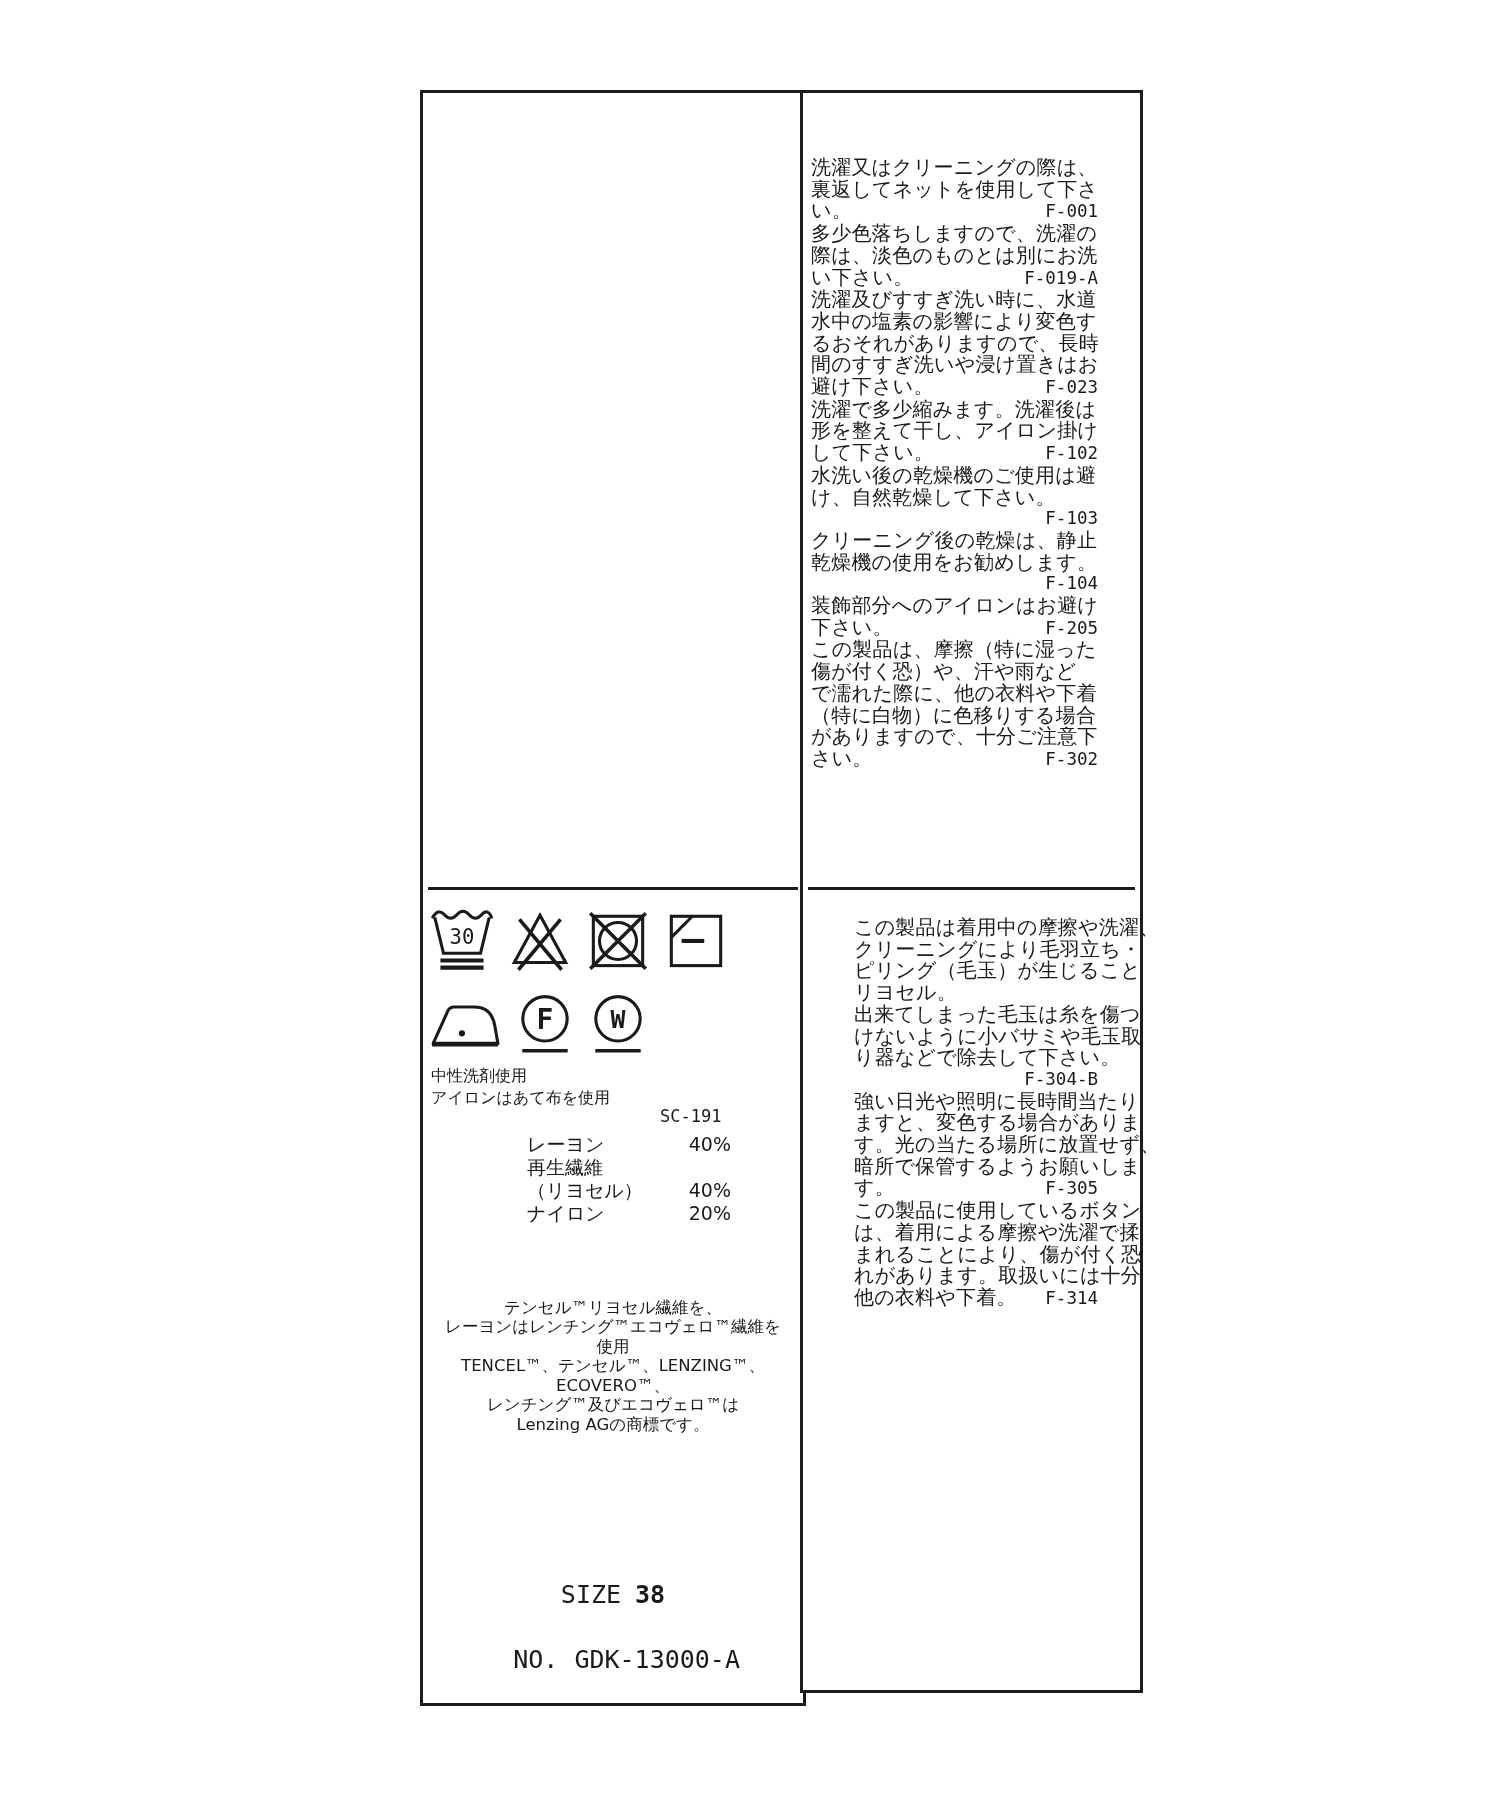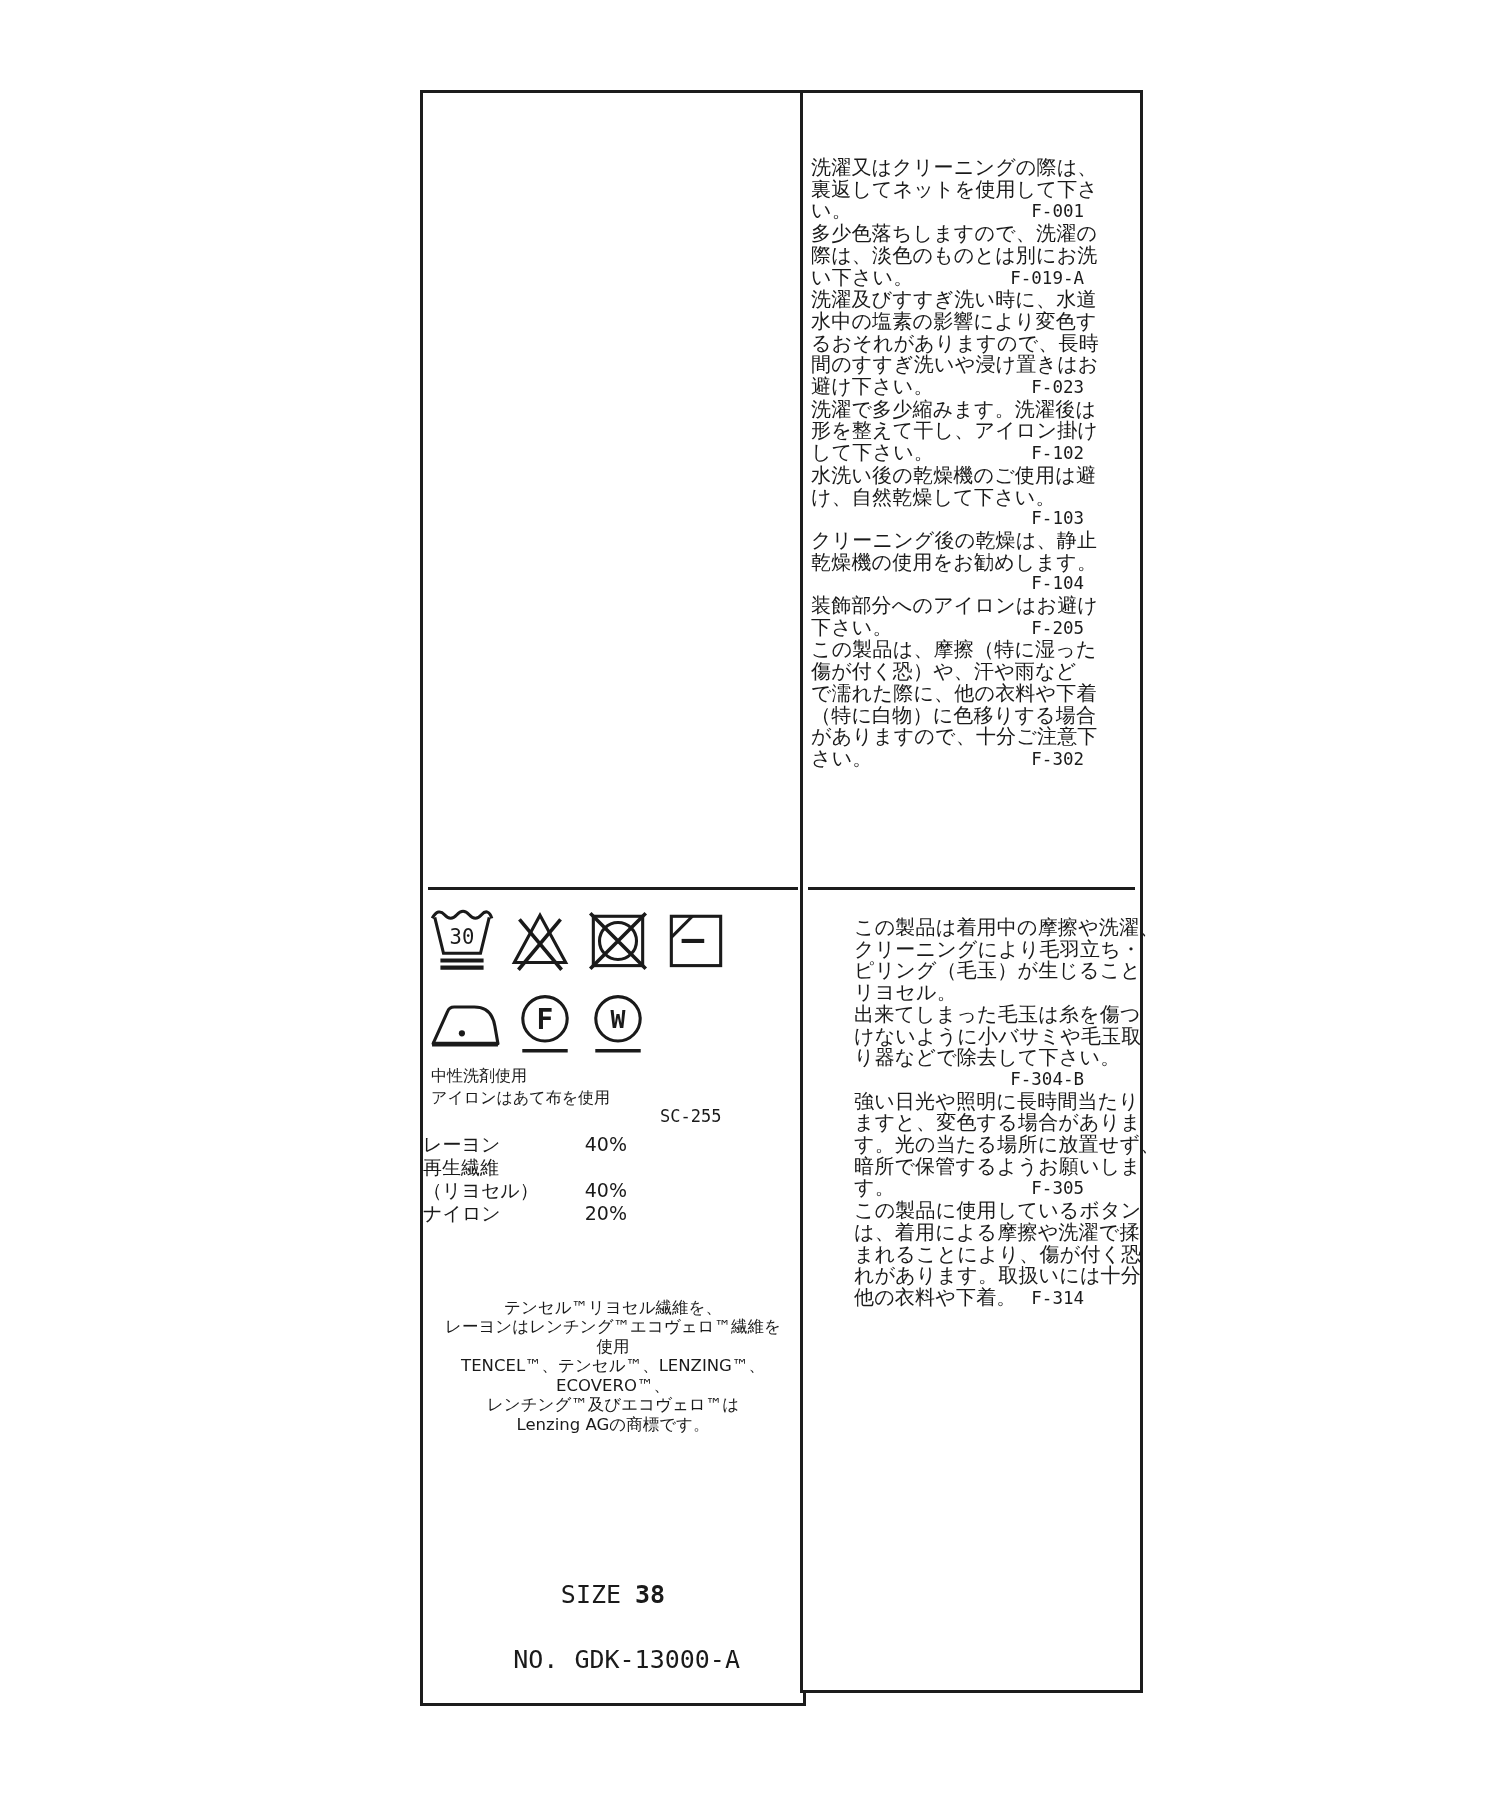--- a/index.html
+++ b/index.html
@@ -15,31 +15,31 @@
   .divider{border-top:3px solid #1c1c1c;margin:0 5px;}
 
   
   .lp-spacer{height:794px;}
   .symbol-row{display:flex;align-items:flex-end;padding-left:7px;}
   .symbol-row.row1{margin-top:16px;gap:14px;}
   .symbol-row.row2{margin-top:13px;gap:17px;align-items:flex-start;}
   .care-symbol svg{display:block;}
   .lp-notes{margin-top:8px;padding-left:8px;font-size:16px;line-height:22px;}
   .sc-code{margin-top:-3px;padding-left:237px;font-family:"DejaVu Sans Mono","Liberation Mono",monospace;font-size:17px;}
-  .composition{margin-top:7px;width:204px;font-size:19px;}
+  .composition{margin-top:7px;margin-left:104px;width:204px;font-size:19px;}
   .comp-row{display:flex;justify-content:space-between;line-height:23px;white-space:pre;}
   .trademark{margin-top:14px;text-align:center;font-size:16.5px;line-height:19.5px;white-space:pre;}
   .size-line{margin-top:146px;text-align:center;font-family:"DejaVu Sans Mono","Liberation Mono",monospace;font-size:25px;}
   .size-line .val{font-weight:700;margin-left:14px;}
   .id-line{padding-left:30px;font-family:"DejaVu Sans Mono","Liberation Mono",monospace;font-size:25px;margin-top:7px;white-space:pre;}
   .id-line .lbl{margin-right:16px;margin-top:24px;}
   .id-line.co .lbl{margin-right:30px;}
 
   
-  .rp-section{padding:0 56px 0 8px;box-sizing:border-box;}
+  .rp-section{padding:0 42px 0 8px;box-sizing:border-box;}
   .rp-section.s1{height:794px;padding-top:64px;}
   .rp-section.s2{padding-top:27px;margin-left:43px;}
   .care-line{display:flex;justify-content:space-between;align-items:baseline;
     font-size:20px;line-height:21.7px;white-space:pre;}
   .care-line .jp{letter-spacing:0.2px;}
   .care-line .code{font-family:"DejaVu Sans Mono","Liberation Mono",monospace;font-size:17.5px;}
   svg text{font-family:"DejaVu Sans Mono","Liberation Mono",monospace;fill:#1a1a1a;}
 </style>
 </head>
 <body>
@@ -102,21 +102,21 @@
       </svg>
     </span>
   </div>
 
   <div class="lp-notes">
 
   <div class="note-line"><span>中性洗剤使用</span></div>
       <div class="note-line"><span>アイロンはあて布を使用</span></div>
     </div>
 
-  <div class="sc-code">SC-255</div>
+  <div class="sc-code">SC-191</div>
 
   <div class="composition">
 
       <div class="comp-row">
         <span class="comp-name">レーヨン</span>
         <span class="comp-val">40%</span>
       </div>
 
       <div class="comp-row">
         <span class="comp-name">再生繊維</span>

